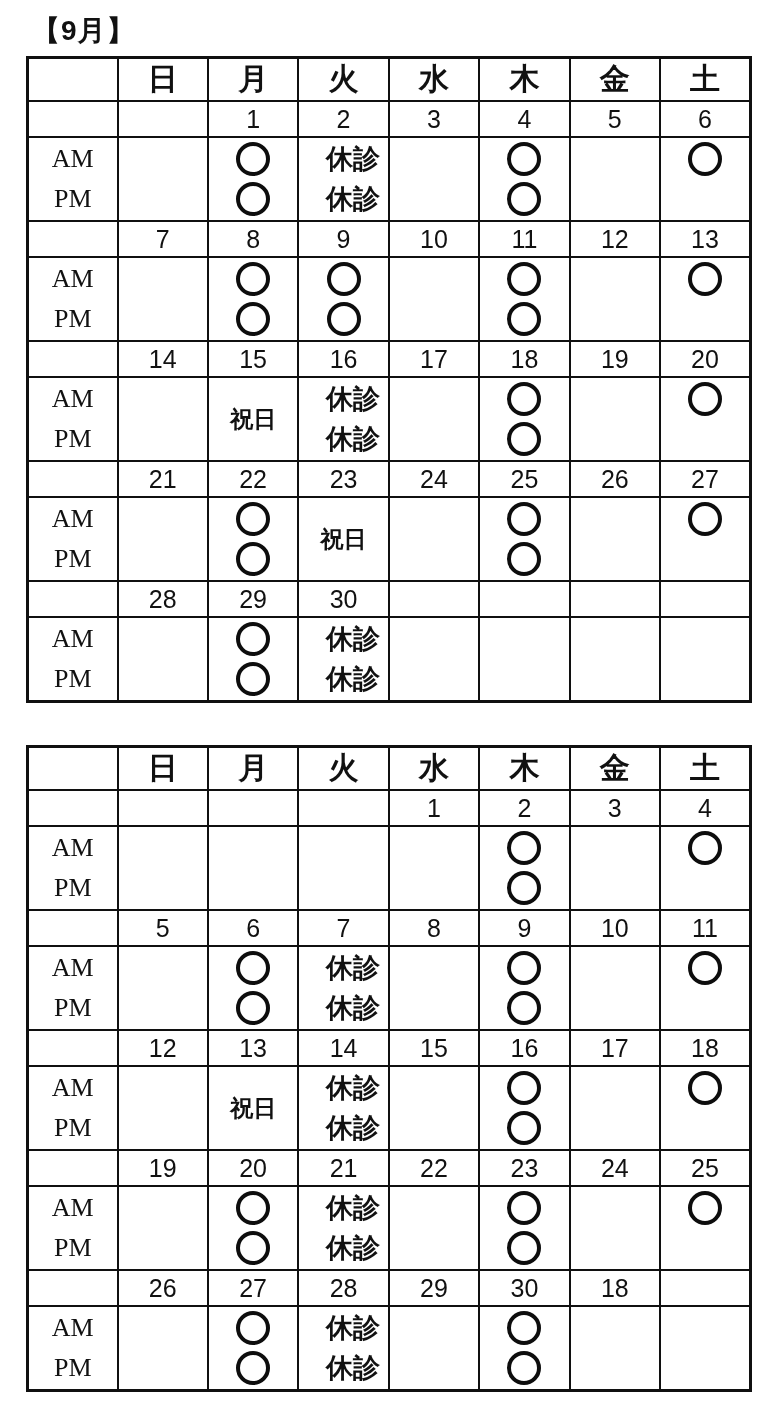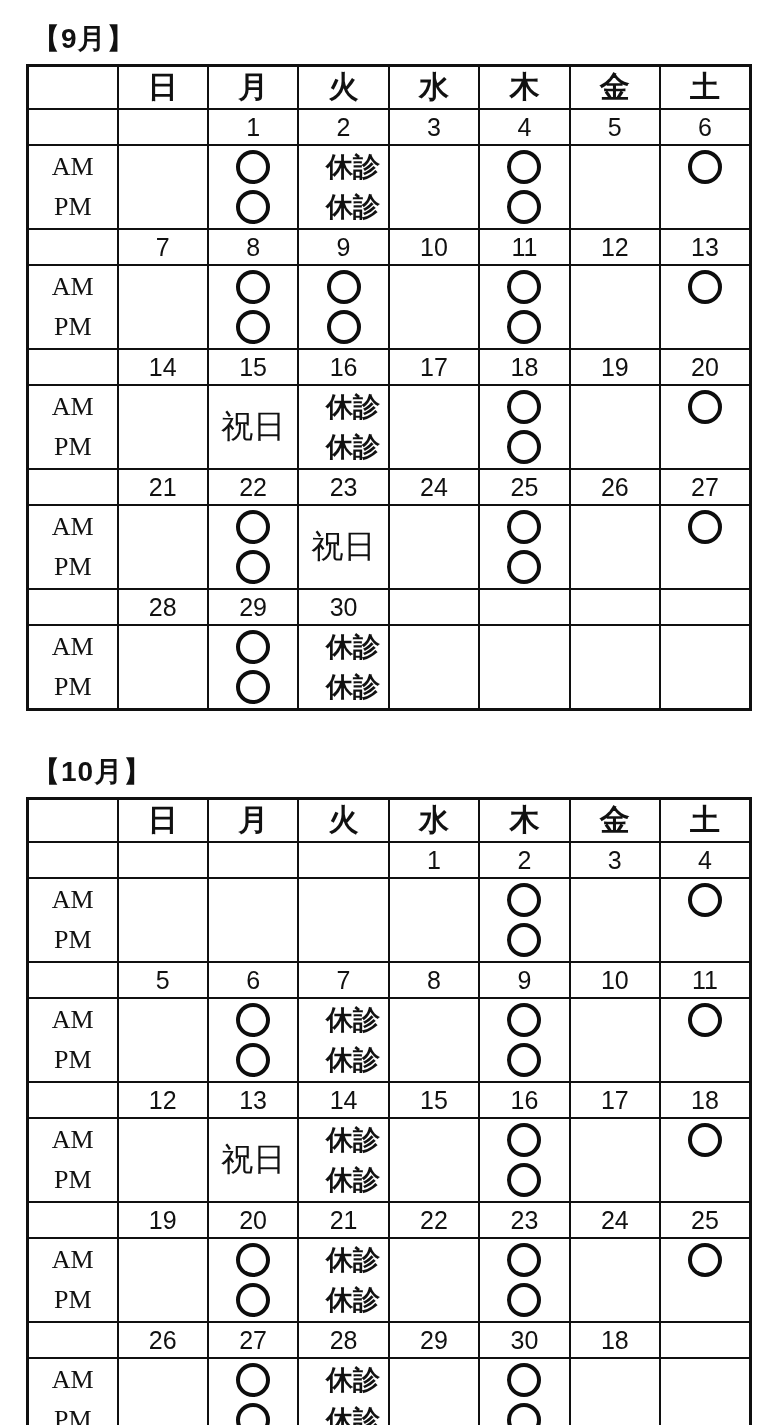--- a/index.html
+++ b/index.html
@@ -14,21 +14,21 @@
     height: 1425px;
     box-sizing: border-box;
     padding: 12px 0 0 26px;
     background: #ffffff;
     overflow: hidden;
   }
   .month-section { margin-bottom: 42px; }
   .month-title {
     font-size: 28px;
     font-weight: bold;
-    margin: 8px 0 6px 6px;
+    margin: 0 0 6px 6px;
     letter-spacing: 1px;
   }
   table.calendar {
     border-collapse: collapse;
     table-layout: fixed;
     width: 726px;
     border: 3px solid #101010;
   }
   table.calendar td {
     border: 2px solid #101010;
@@ -71,22 +71,22 @@
     border-radius: 50%;
     box-sizing: content-box;
   }
   .closed-text {
     font-size: 27px;
     font-weight: bold;
     white-space: nowrap;
     margin-left: 19px;
   }
   .holiday-text {
-    font-size: 32px;
-    font-weight: normal;
+    font-size: 23px;
+    font-weight: bold;
     white-space: nowrap;
   }
 </style>
 </head>
 <body>
 
 <div class="page">
 
   <section class="month-section">
     <h2 class="month-title">【9月】</h2>
@@ -456,21 +456,20 @@
                 <div class="line"></div>
                 <div class="line"></div>
               </div>
             </td>
           </tr>
         </tbody>
     </table>
   </section>
 
   <section class="month-section">
-    <h2 class="month-title">【10月】</h2>
     <table class="calendar">
       <colgroup>
         <col class="label-col">
         <col>
           <col>
           <col>
           <col>
           <col>
           <col>
           <col>

